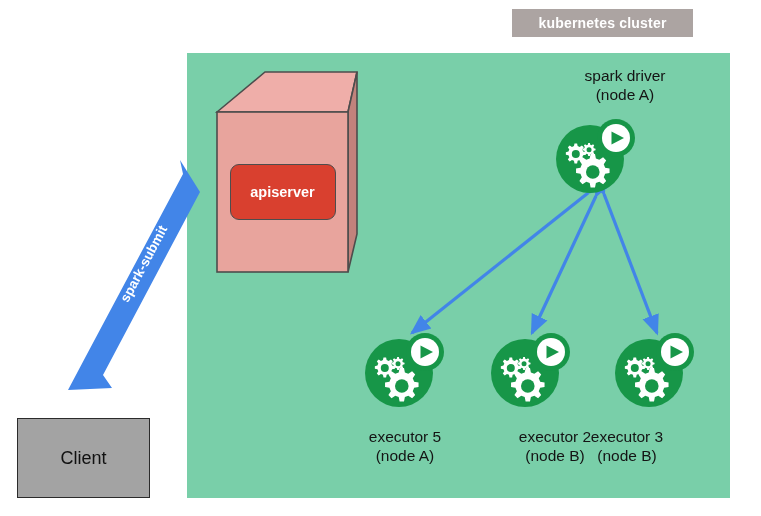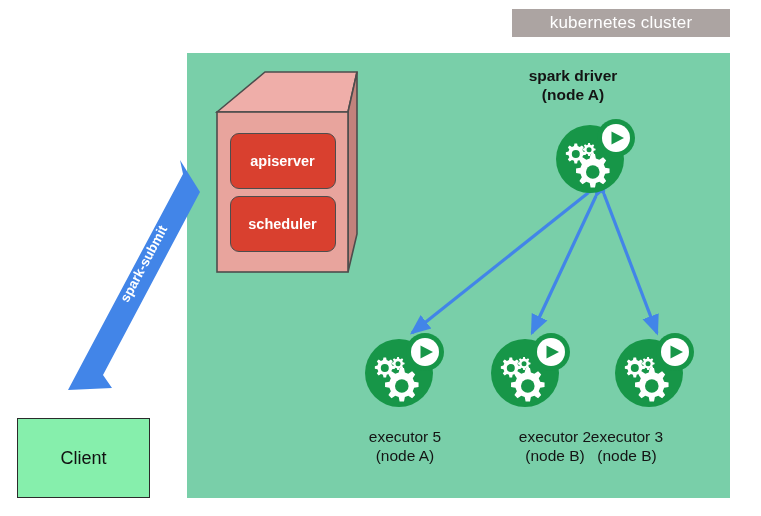--- a/index.html
+++ b/index.html
@@ -3,22 +3,22 @@
 <meta charset="utf-8">
 <style>
   html,body{margin:0;padding:0;background:#ffffff;}
   body{width:761px;height:516px;position:relative;overflow:hidden;
        font-family:"Liberation Sans", sans-serif;}
   #stage{position:absolute;left:0;top:0;width:761px;height:516px;}
 
   .cluster-rect{position:absolute;left:187px;top:53px;width:543px;height:445px;
                 background:#79cfa9;}
 
-  .k8s-label{position:absolute;left:512px;top:9px;width:218px;height:28px;
-             background:#aca4a2;color:#ffffff;font-size:17px;font-weight:normal;
+  .k8s-label{position:absolute;left:512px;top:9px;width:181px;height:28px;
+             background:#aca4a2;color:#ffffff;font-size:14px;font-weight:bold;
              display:flex;align-items:center;justify-content:center;
              letter-spacing:.2px;}
 
   
   .cube{position:absolute;left:208px;top:62px;width:150px;height:212px;}
   .cube svg{position:absolute;left:0;top:0;}
   .cube-front{position:absolute;left:9px;top:50px;width:131px;height:160px;
               display:flex;flex-direction:column;align-items:center;
               justify-content:center;gap:7px;}
   .redbox{width:104px;height:54px;background:#d9402f;border:1.4px solid #4d4d4d;
@@ -27,32 +27,32 @@
 
   
   .submit-arrow{position:absolute;left:55px;top:160px;width:160px;height:260px;}
   .submit-label{position:absolute;left:86px;top:255px;width:120px;height:20px;
                 color:#ffffff;font-size:13.5px;font-weight:bold;
                 transform:rotate(-62deg);transform-origin:50% 50%;
                 text-align:center;white-space:nowrap;}
 
   
   .client-box{position:absolute;left:17px;top:418px;width:131px;height:78px;
-              background:#86efac;border:1.2px solid #2b2b2b;
+              background:#a3a3a3;border:1.2px solid #2b2b2b;
               display:flex;align-items:center;justify-content:center;
               font-size:18px;color:#111111;}
 
   
   .node{position:absolute;width:86px;height:80px;}
   .node svg{display:block;}
   .node-caption{position:absolute;text-align:center;font-size:15.5px;
                 color:#141414;line-height:19px;white-space:nowrap;}
 
   .driver-node{left:552px;top:116px;}
-  .driver-caption{left:488px;top:66px;width:170px;font-weight:bold;}
+  .driver-caption{left:540px;top:66px;width:170px;}
 
   .ex1-node{left:361px;top:330px;}
   .ex2-node{left:487px;top:330px;}
   .ex3-node{left:611px;top:330px;}
 
   .ex1-caption{left:335px;top:427px;width:140px;}
   .ex2-caption{left:485px;top:427px;width:140px;}
   .ex3-caption{left:557px;top:427px;width:140px;}
 
   .links{position:absolute;left:0;top:0;width:761px;height:516px;
@@ -68,21 +68,20 @@
   <div class="k8s-label">kubernetes cluster</div>
 
   <div class="cube">
     <svg width="150" height="212" viewBox="0 0 150 212">
       <polygon points="9,50 57,10 149,10 140,50" fill="#efaea9" stroke="#4d4d4d" stroke-width="1.6"></polygon>
       <polygon points="140,50 149,10 149,172 140,210" fill="#c2827c" stroke="#4d4d4d" stroke-width="1.6"></polygon>
       <rect x="9" y="50" width="131" height="160" fill="#e8a49d" stroke="#4d4d4d" stroke-width="1.6"></rect>
     </svg>
     <div class="cube-front">
       <div class="redbox">apiserver</div>
-      <div class="redbox">scheduler</div>
     </div>
   </div>
 
   <div class="submit-arrow">
     <svg width="160" height="260" viewBox="0 0 160 260">
       <polygon points="125,0 145,32 48,215 57,228 13,230 31,196 128,14" fill="#4285e8"></polygon>
     </svg>
   </div>
   <div class="submit-label">spark-submit</div>
 

